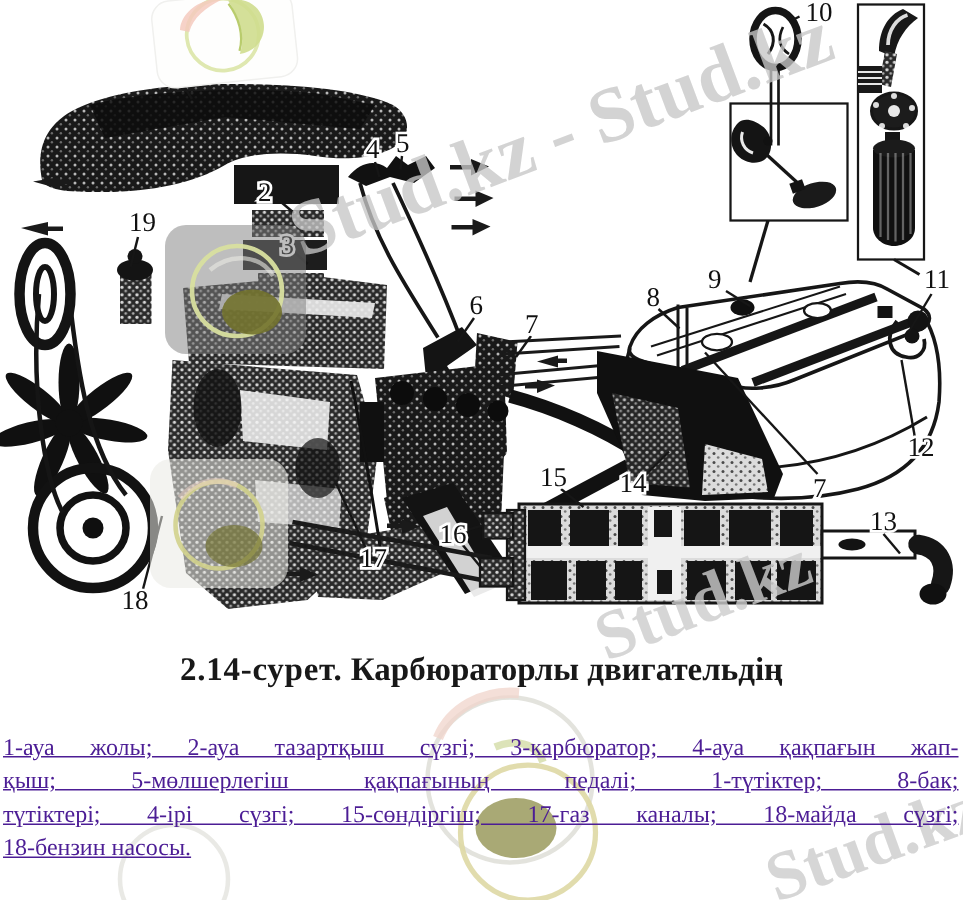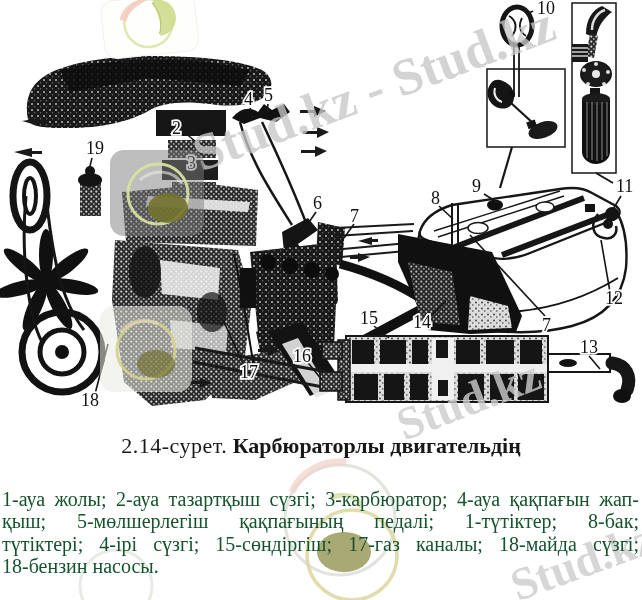--- a/index.html
+++ b/index.html
@@ -1,23 +1,23 @@
 <!DOCTYPE html>
 <html><head>
 <meta charset="utf-8">
 <style>
   html,body{margin:0;padding:0;background:#fff;}
   #page{position:relative;width:642px;height:600px;background:#fff;overflow:hidden;
         font-family:"Liberation Serif",serif;color:#1c1c1c;}
   #diagram-svg{position:absolute;left:0;top:0;}
   .caption{position:absolute;left:0;top:433px;width:642px;text-align:center;
            font-size:22px;line-height:25px;font-weight:bold;color:#181818;}
-  .caption .cap-num{font-weight:normal;letter-spacing:0.5px;}
-  .legend{position:absolute;left:2px;top:488px;width:637px;font-size:20px;
-          line-height:22.4px;color:#14532d;}
+  .caption .cap-num{font-weight:bold;letter-spacing:0.5px;}
+  .legend{position:absolute;left:2px;top:488px;width:637px;font-size:16px;
+          line-height:22.4px;color:#4c1d95;text-decoration:underline;}
   .legend .jline{text-align:justify;text-align-last:justify;white-space:nowrap;}
   .legend .lline{text-align:left;}
   .plabel{paint-order:stroke;stroke:#ffffff;stroke-width:3.5px;}
 </style>
 </head>
 <body>
 
 <div id="page">
 
 <svg id="diagram-svg" width="642" height="600" viewBox="0 0 642 600">

